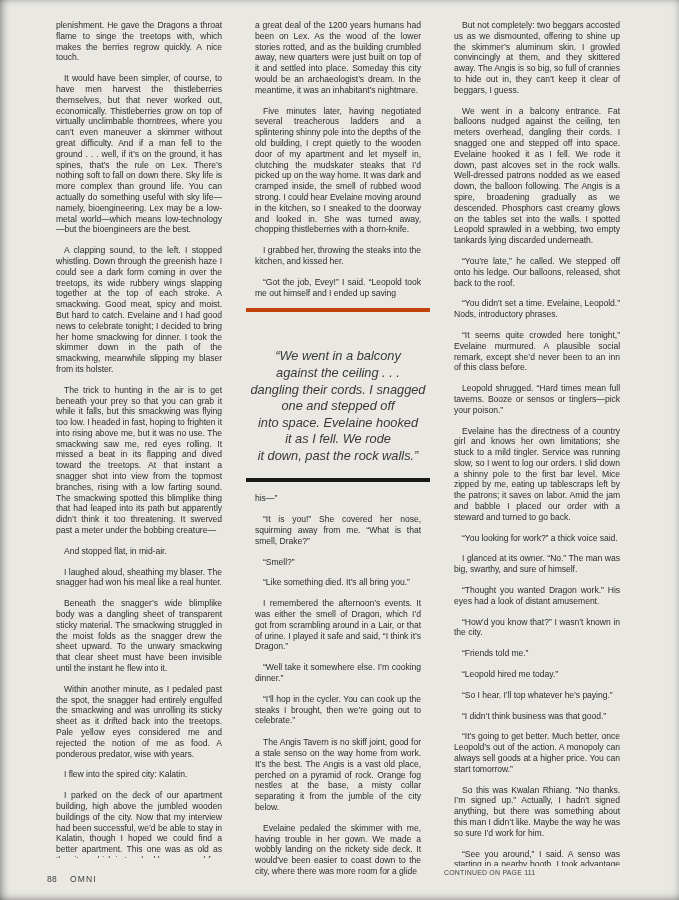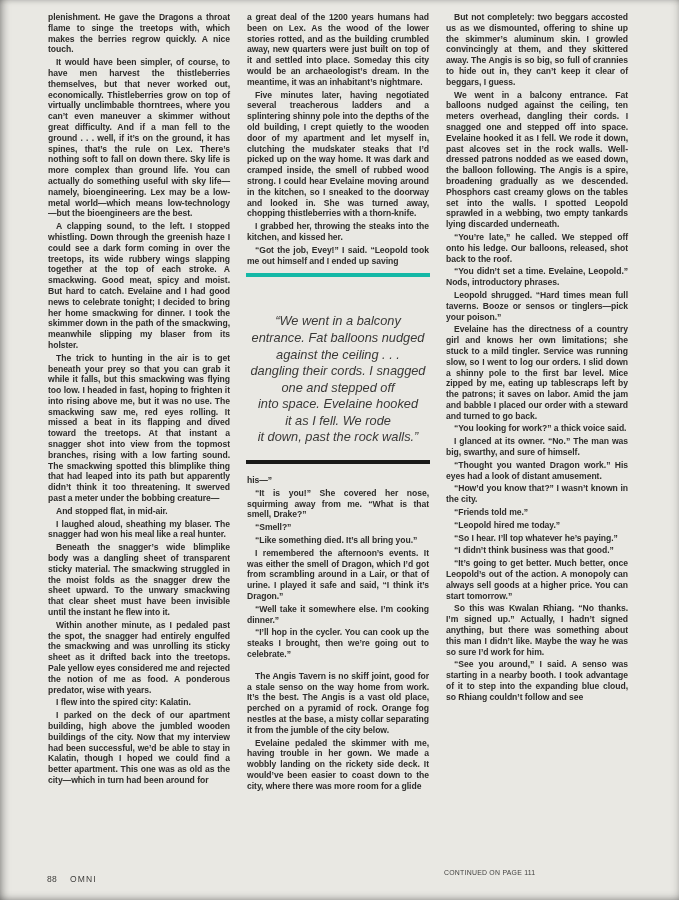--- a/index.html
+++ b/index.html
@@ -25,27 +25,27 @@
     width:186px;
     font-size:8.6px;line-height:10.8px;
     text-align:justify;
     color:#2e2d2b;
     letter-spacing:-0.05px;
     hyphens:auto;-webkit-hyphens:auto;
   }
   .col-1{height:848px;overflow:hidden;}
   .col-2{height:888px;overflow:hidden;}
   .col-3{height:856px;overflow:hidden;}
-  .col p{margin:2px;padding:0;font-weight:bold;}
+  .col p{margin:10px;padding:0;}
   .col p.ind{text-indent:8px;}
   .col p.noind{text-indent:0;}
   .col p.gap{margin-top:11px;}
   .pullquote{
     margin:7px 1px 11px 1px;
-    border-top:4px solid #14b8a6;
+    border-top:4px solid #c2410c;
     border-bottom:4px solid #191918;
     padding:36px 0 14px 0;
   }
   .pq-line{
     text-align:center;
     font-style:italic;
     font-size:12.8px;
     line-height:16.6px;
     letter-spacing:0;
     color:#3a3937;
@@ -86,21 +86,20 @@
       <div>
           <p class="noind">a great deal of the 1200 years humans had been on Lex. As the wood of the lower stories rotted, and as the building crumbled away, new quarters were just built on top of it and settled into place. Someday this city would be an archaeologist’s dream. In the meantime, it was an inhabitant’s nightmare.</p>
           <p class="ind">Five minutes later, having negotiated several treacherous ladders and a splintering shinny pole into the depths of the old building, I crept quietly to the wooden door of my apartment and let myself in, clutching the mudskater steaks that I’d picked up on the way home. It was dark and cramped inside, the smell of rubbed wood strong. I could hear Evelaine moving around in the kitchen, so I sneaked to the doorway and looked in. She was turned away, chopping thistleberries with a thorn-knife.</p>
           <p class="ind">I grabbed her, throwing the steaks into the kitchen, and kissed her.</p>
           <p class="ind">“Got the job, Evey!” I said. “Leopold took me out himself and I ended up saving</p>
         </div>
 
       <div class="pullquote">
         <div>
             <div class="pq-line">“We went in a balcony</div>
-            <div class="pq-line">entrance. Fat balloons nudged</div>
             <div class="pq-line">against the ceiling . . .</div>
             <div class="pq-line">dangling their cords. I snagged</div>
             <div class="pq-line">one and stepped off</div>
             <div class="pq-line">into space. Evelaine hooked</div>
             <div class="pq-line">it as I fell. We rode</div>
             <div class="pq-line">it down, past the rock walls.”</div>
           </div>
       </div>
 
       <div>
@@ -114,20 +113,21 @@
           <p class="ind gap">The Angis Tavern is no skiff joint, good for a stale senso on the way home from work. It’s the best. The Angis is a vast old place, perched on a pyramid of rock. Orange fog nestles at the base, a misty collar separating it from the jumble of the city below.</p>
           <p class="ind">Evelaine pedaled the skimmer with me, having trouble in her gown. We made a wobbly landing on the rickety side deck. It would’ve been easier to coast down to the city, where there was more room for a glide</p>
         </div>
     </div>
 
     <div class="col col-3">
         <p class="ind">But not completely: two beggars accosted us as we dismounted, offering to shine up the skimmer’s aluminum skin. I growled convincingly at them, and they skittered away. The Angis is so big, so full of crannies to hide out in, they can’t keep it clear of beggars, I guess.</p>
         <p class="ind">We went in a balcony entrance. Fat balloons nudged against the ceiling, ten meters overhead, dangling their cords. I snagged one and stepped off into space. Evelaine hooked it as I fell. We rode it down, past alcoves set in the rock walls. Well-dressed patrons nodded as we eased down, the balloon following. The Angis is a spire, broadening gradually as we descended. Phosphors cast creamy glows on the tables set into the walls. I spotted Leopold sprawled in a webbing, two empty tankards lying discarded underneath.</p>
         <p class="ind">“You’re late,” he called. We stepped off onto his ledge. Our balloons, released, shot back to the roof.</p>
         <p class="ind">“You didn’t set a time. Evelaine, Leopold.” Nods, introductory phrases.</p>
+        <p class="ind">“It seems quite crowded here tonight,” Evelaine murmured. A plausible social remark, except she’d never been to an inn of this class before.</p>
         <p class="ind">Leopold shrugged. “Hard times mean full taverns. Booze or sensos or tinglers—pick your poison.”</p>
         <p class="ind">Evelaine has the directness of a country girl and knows her own limitations; she stuck to a mild tingler. Service was running slow, so I went to log our orders. I slid down a shinny pole to the first bar level. Mice zipped by me, eating up tablescraps left by the patrons; it saves on labor. Amid the jam and babble I placed our order with a steward and turned to go back.</p>
         <p class="ind">“You looking for work?” a thick voice said.</p>
         <p class="ind">I glanced at its owner. “No.” The man was big, swarthy, and sure of himself.</p>
         <p class="ind">“Thought you wanted Dragon work.” His eyes had a look of distant amusement.</p>
         <p class="ind">“How’d you know that?” I wasn’t known in the city.</p>
         <p class="ind">“Friends told me.”</p>
         <p class="ind">“Leopold hired me today.”</p>
         <p class="ind">“So I hear. I’ll top whatever he’s paying.”</p>
         <p class="ind">“I didn’t think business was that good.”</p>

